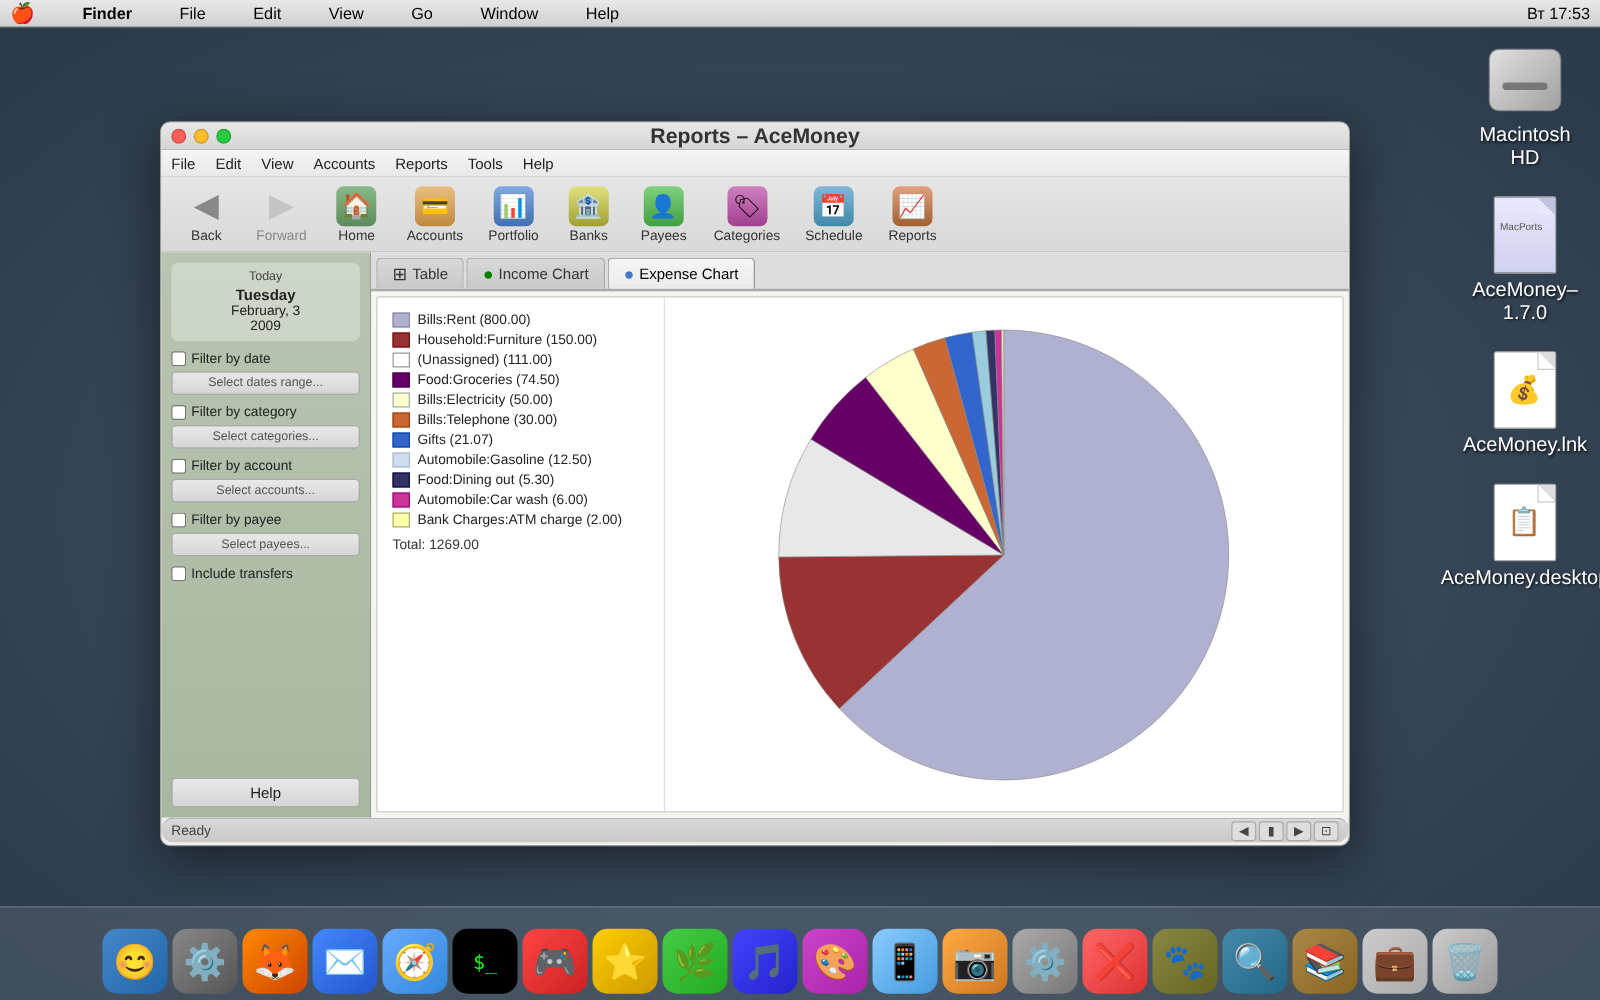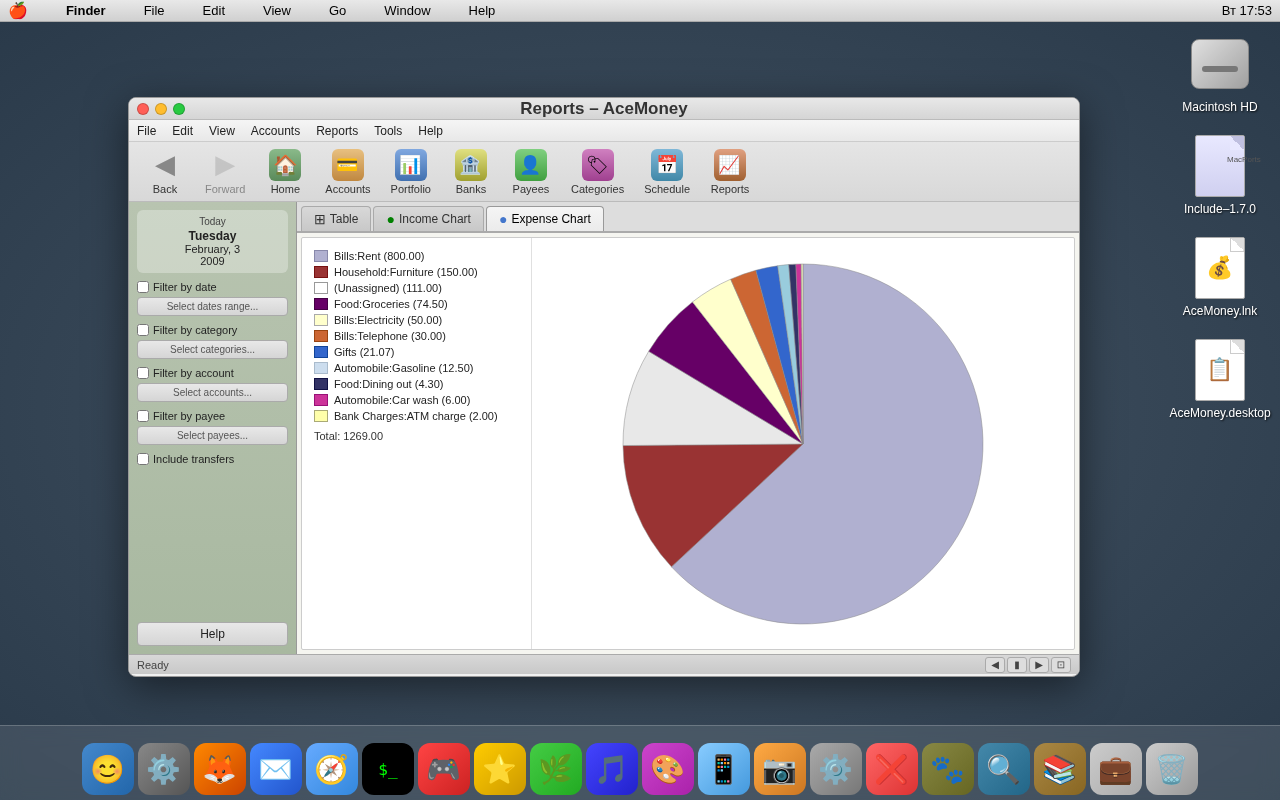--- a/index.html
+++ b/index.html
@@ -55,22 +55,22 @@
     }
     .desktop-icon-img {
       width: 64px;
       height: 64px;
       display: flex;
       align-items: center;
       justify-content: center;
     }
     .desktop-icon-label {
       color: white;
-      font-size: 12px;
-      text-align: right;
+      font-size: 16px;
+      text-align: center;
       text-shadow: 1px 1px 2px rgba(0,0,0,0.8);
     }
 
     
     .dock {
       position: absolute;
       bottom: 0;
       left: 0;
       right: 0;
       height: 75px;
@@ -320,20 +320,21 @@
     .statusbar {
       height: 20px;
       background: linear-gradient(to bottom, #d8d8d8, #c8c8c8);
       border-top: 1px solid #aaa;
       display: flex;
       align-items: center;
       padding: 0 8px;
       font-size: 11px;
       color: #444;
       gap: 4px;
+      border-radius: 10px;
     }
     .statusbar-nav {
       margin-left: auto;
       display: flex;
       gap: 2px;
     }
     .statusbar-nav-btn {
       width: 20px; height: 16px;
       background: #ddd;
       border: 1px solid #aaa;
@@ -368,24 +369,24 @@
         <div style="width:58px;height:50px;background:linear-gradient(135deg,#e0e0e0,#a0a0a0);border-radius:8px;border:1px solid #888;position:relative;display:flex;align-items:center;justify-content:center;">
           <div style="width:36px;height:6px;background:#777;border-radius:3px;margin-top:10px;"></div>
         </div>
       </div>
       <span class="desktop-icon-label">Macintosh HD</span>
     </div>
     <div class="desktop-icon">
       <div class="desktop-icon-img">
         <div style="width:50px;height:62px;background:linear-gradient(to bottom,#e8e8ff,#d0d0f0);border-radius:2px;border:1px solid #aaa;position:relative;">
           <div style="position:absolute;top:0;right:0;width:14px;height:14px;background:linear-gradient(225deg,#c0c0e0 50%,#e8e8ff 50%);"></div>
-          <div style="padding:18px 4px 4px;font-size:8px;color:#555;line-height:1.4;margin-left:27px;">MacPorts</div>
-        </div>
-      </div>
-      <span class="desktop-icon-label">Include–1.7.0</span>
+          <div style="padding:18px 4px 4px;font-size:8px;color:#555;line-height:1.4;">MacPorts</div>
+        </div>
+      </div>
+      <span class="desktop-icon-label">AceMoney–1.7.0</span>
     </div>
     <div class="desktop-icon">
       <div class="desktop-icon-img">
         <div style="width:50px;height:62px;background:white;border-radius:2px;border:1px solid #aaa;position:relative;display:flex;align-items:center;justify-content:center;">
           <div style="position:absolute;top:0;right:0;width:14px;height:14px;background:linear-gradient(225deg,#ddd 50%,white 50%);border-left:1px solid #ccc;border-bottom:1px solid #ccc;"></div>
           <span style="font-size:22px;">💰</span>
         </div>
       </div>
       <span class="desktop-icon-label">AceMoney.lnk</span>
     </div>
@@ -581,21 +582,21 @@
             <div class="legend-item">
               <div class="legend-swatch" style="background:#3366cc;border-color:#114499;"></div>
               <span>Gifts (21.07)</span>
             </div>
             <div class="legend-item">
               <div class="legend-swatch" style="background:#ccddee;border-color:#aabbcc;"></div>
               <span>Automobile:Gasoline (12.50)</span>
             </div>
             <div class="legend-item">
               <div class="legend-swatch" style="background:#333366;border-color:#111144;"></div>
-              <span>Food:Dining out (4.30)</span>
+              <span>Food:Dining out (5.30)</span>
             </div>
             <div class="legend-item">
               <div class="legend-swatch" style="background:#cc3399;border-color:#991177;"></div>
               <span>Automobile:Car wash (6.00)</span>
             </div>
             <div class="legend-item">
               <div class="legend-swatch" style="background:#ffffaa;border-color:#aaaa77;"></div>
               <span>Bank Charges:ATM charge (2.00)</span>
             </div>
             <div class="legend-total">Total: 1269.00</div>

